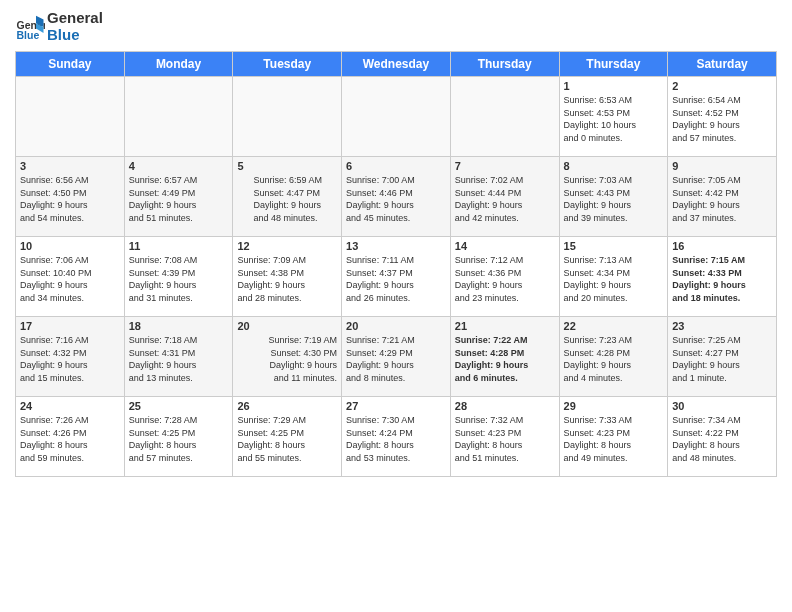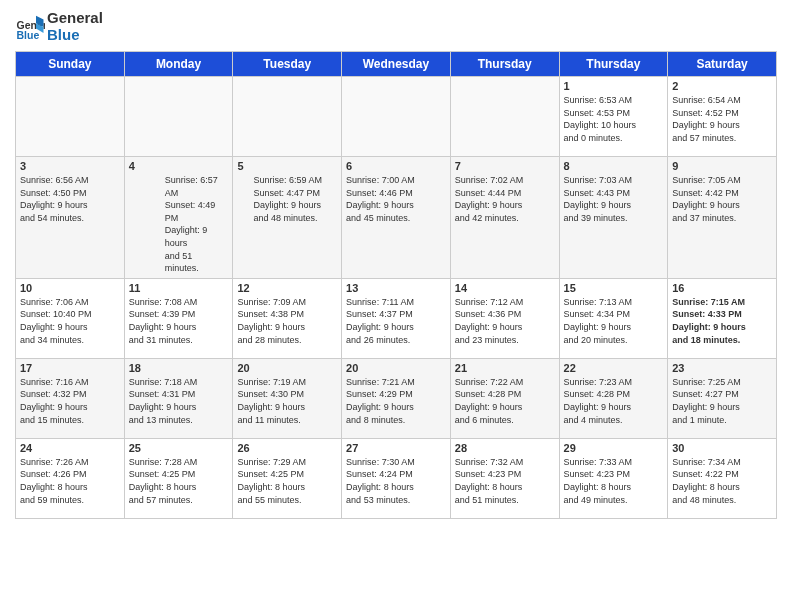--- a/index.html
+++ b/index.html
@@ -41,21 +41,21 @@
     .subtitle {
       font-size: 14px;
       color: #555;
     }
     table {
       width: 100%;
       border-collapse: collapse;
       table-layout: fixed;
     }
     thead tr th {
-      background-color: #1d4ed8;
+      background-color: #3b82f6;
       color: white;
       text-align: center;
       padding: 5px 3px;
       font-size: 12px;
       font-weight: bold;
       border: 1px solid #ccc;
     }
     tbody tr td {
       border: 1px solid #ccc;
       vertical-align: top;
@@ -141,21 +141,21 @@
         <tr>
           <td>
             <div class="day-num">3</div>
             <div class="day-info" style="white-space: pre-line;">Sunrise: 6:56 AM
 Sunset: 4:50 PM
 Daylight: 9 hours
 and 54 minutes.</div>
           </td>
           <td>
             <div class="day-num">4</div>
-            <div class="day-info" style="white-space: pre-line; margin-left: 36px;">Sunrise: 6:57 AM
+            <div class="day-info" style="white-space: pre-line;">Sunrise: 6:57 AM
 Sunset: 4:49 PM
 Daylight: 9 hours
 and 51 minutes.</div>
           </td>
           <td>
             <div class="day-num">5</div>
             <div class="day-info" style="white-space: pre-line; margin-left: 16px;">Sunrise: 6:59 AM
 Sunset: 4:47 PM
 Daylight: 9 hours
 and 48 minutes.</div>
@@ -250,35 +250,35 @@
           </td>
           <td>
             <div class="day-num">18</div>
             <div class="day-info" style="white-space: pre-line;">Sunrise: 7:18 AM
 Sunset: 4:31 PM
 Daylight: 9 hours
 and 13 minutes.</div>
           </td>
           <td>
             <div class="day-num">20</div>
-            <div class="day-info" style="white-space: pre-line;">Sunrise: 7:19 AM
+            <div class="day-info" style="white-space: pre-line; text-align: right;">Sunrise: 7:19 AM
 Sunset: 4:30 PM
 Daylight: 9 hours
 and 11 minutes.</div>
           </td>
           <td>
             <div class="day-num">20</div>
             <div class="day-info" style="white-space: pre-line;">Sunrise: 7:21 AM
 Sunset: 4:29 PM
 Daylight: 9 hours
 and 8 minutes.</div>
           </td>
           <td>
             <div class="day-num">21</div>
-            <div class="day-info" style="white-space: pre-line;">Sunrise: 7:22 AM
+            <div class="day-info" style="white-space: pre-line; font-weight: bold;">Sunrise: 7:22 AM
 Sunset: 4:28 PM
 Daylight: 9 hours
 and 6 minutes.</div>
           </td>
           <td>
             <div class="day-num">22</div>
             <div class="day-info" style="white-space: pre-line;">Sunrise: 7:23 AM
 Sunset: 4:28 PM
 Daylight: 9 hours
 and 4 minutes.</div>

